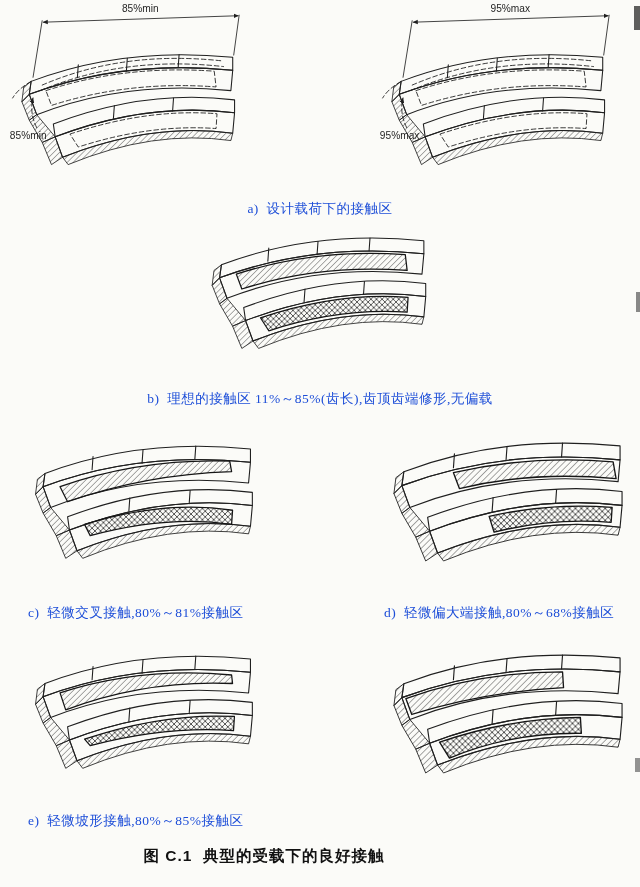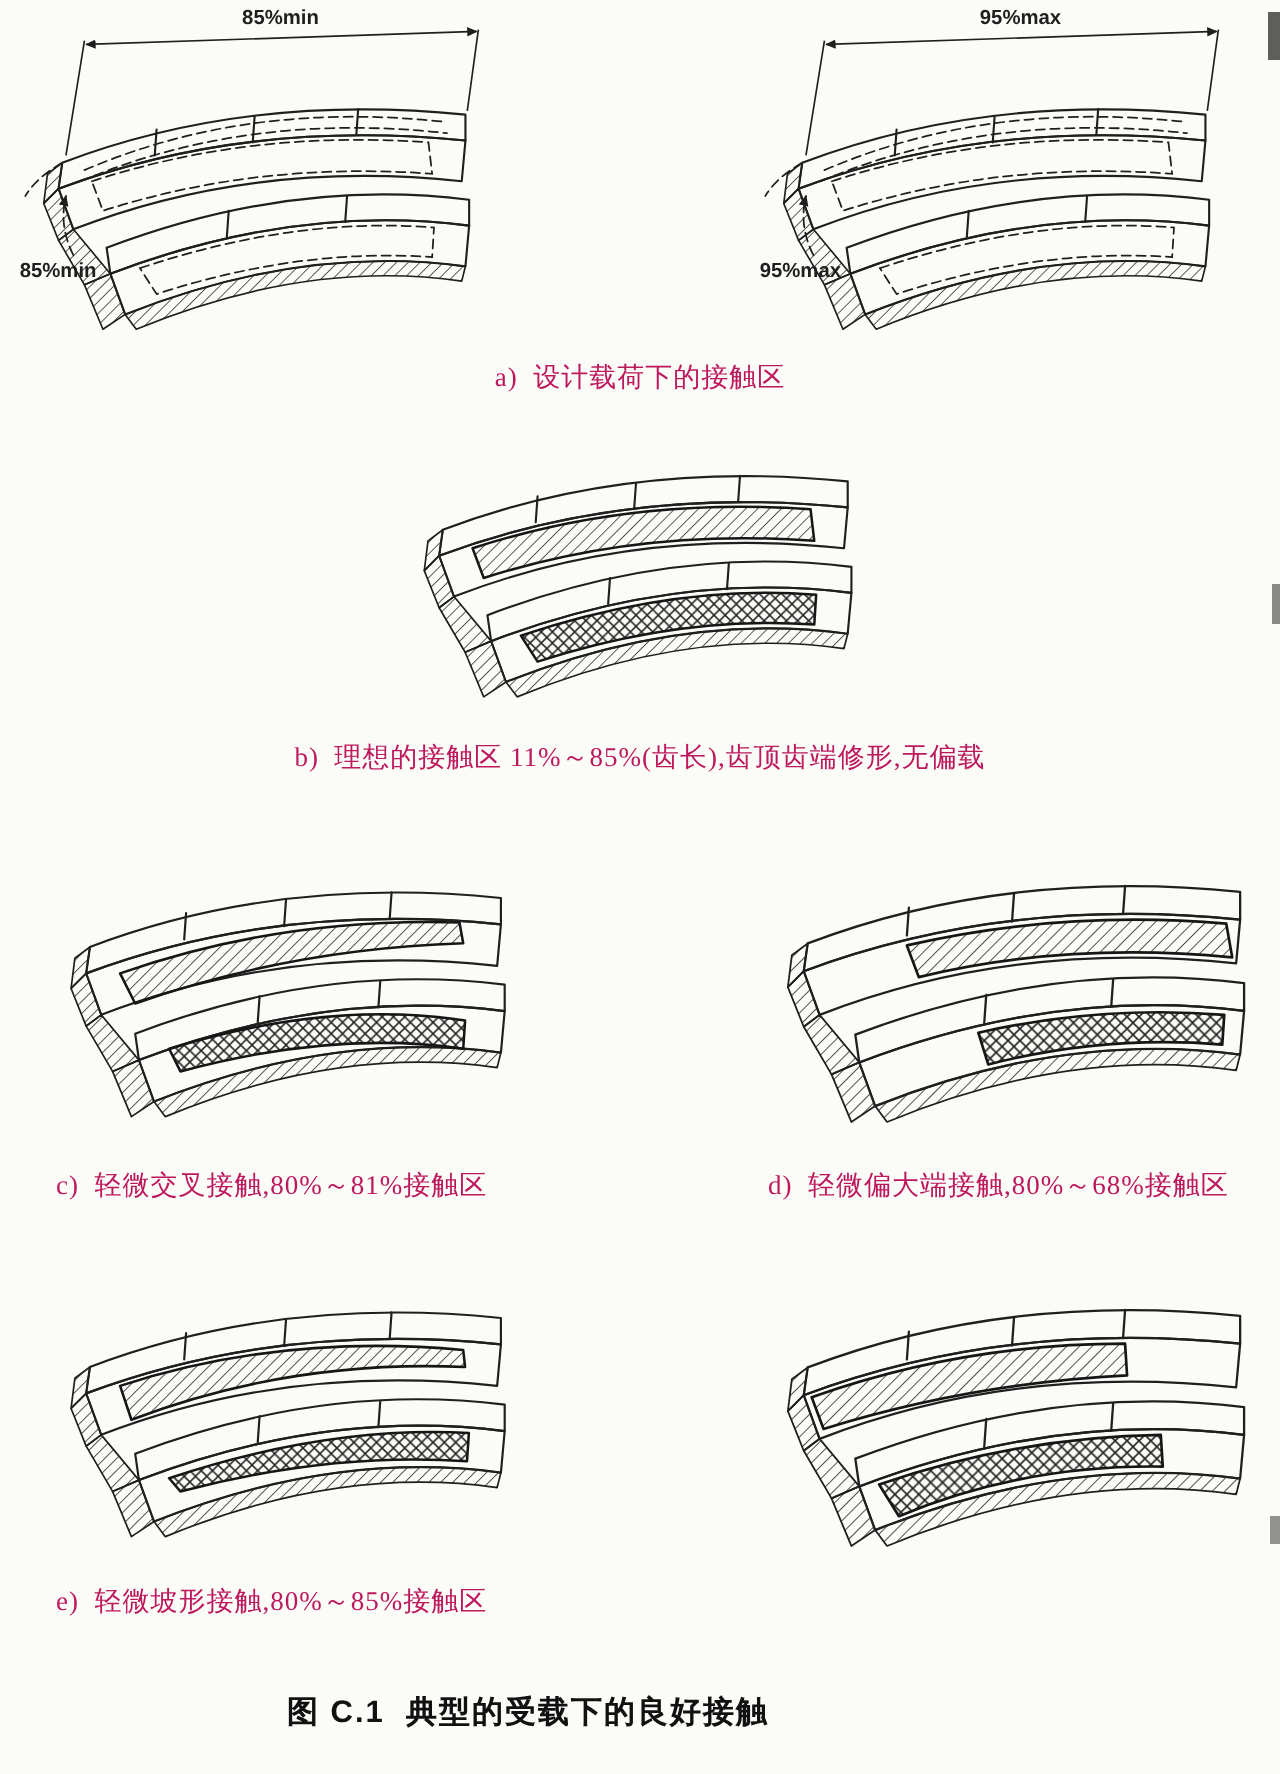--- a/index.html
+++ b/index.html
@@ -4,35 +4,36 @@
 <style>
   html,body{margin:0;padding:0;}
   .page{
     position:relative;
     width:640px;height:887px;
     background:#fbfbf8;
     overflow:hidden;
     font-family:"Liberation Serif", serif;
     color:#1f1f1f;
   }
-  .fig{position:absolute;font-weight:bold;}
+  .fig{position:absolute;}
   .fig svg{width:100%;height:100%;display:block;}
   .gear-line{fill:none;stroke:#1f1f1f;stroke-width:1.15;stroke-linejoin:round;stroke-linecap:round;}
   .cut{fill:url(#hatch);stroke:#1f1f1f;stroke-width:0.9;stroke-linejoin:round;}
   .patch{fill:url(#hatch);stroke:#161616;stroke-width:1.35;stroke-linejoin:round;}
   .patch-x{fill:url(#xhatch);stroke:#161616;stroke-width:1.35;stroke-linejoin:round;}
   .dash{fill:none;stroke:#1f1f1f;stroke-width:0.95;stroke-dasharray:5 3;stroke-linecap:round;}
   .anno{fill:none;stroke:#1f1f1f;stroke-width:0.9;}
   .svgtext{font-family:"Liberation Sans",sans-serif;font-size:11px;fill:#1f1f1f;}
   .caption{
     position:absolute;
     font-size:13.5px;
     letter-spacing:0.5px;
     white-space:pre;
-    color:#be185d;
+    color:#1d4ed8;
+    margin-top:20px;
   }
   .caption.center{left:0;width:640px;text-align:center;}
   .fig-title{
     position:absolute;left:0;width:528px;text-align:center;
     font-family:"Liberation Sans",sans-serif;
     font-weight:bold;font-size:15.5px;letter-spacing:1px;color:#111;
     white-space:pre;
   }
   .artifact{position:absolute;background:#2a2a2a;}
   .defs-svg{position:absolute;width:0;height:0;}

